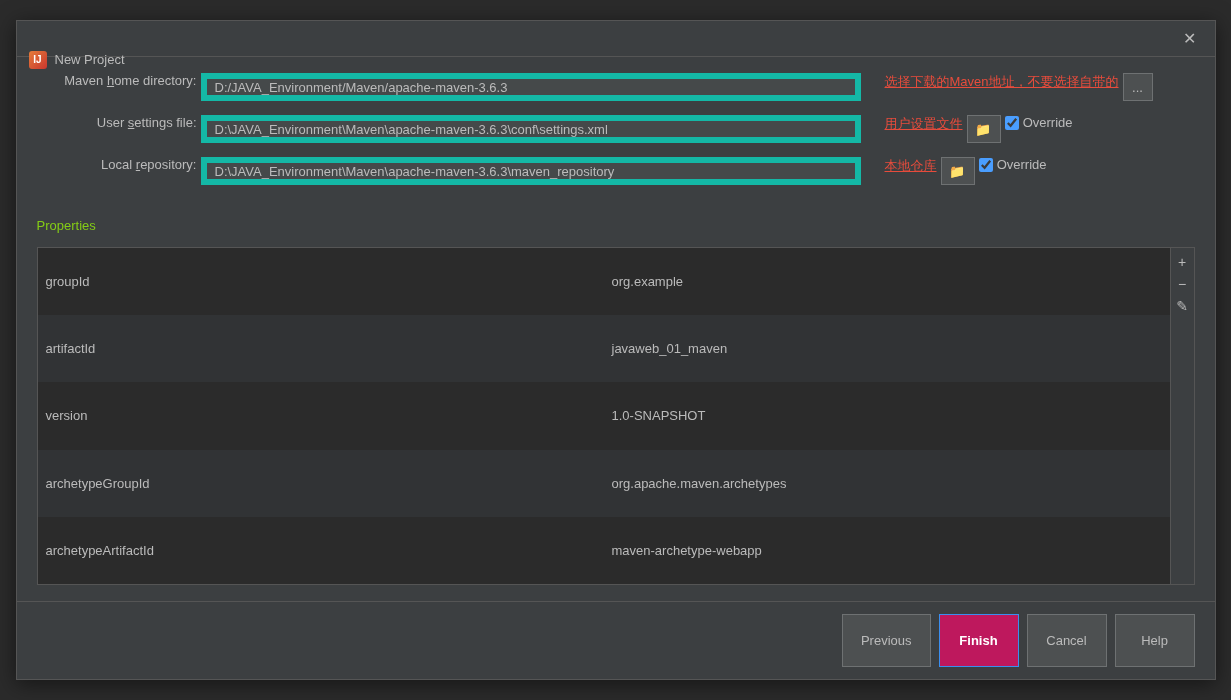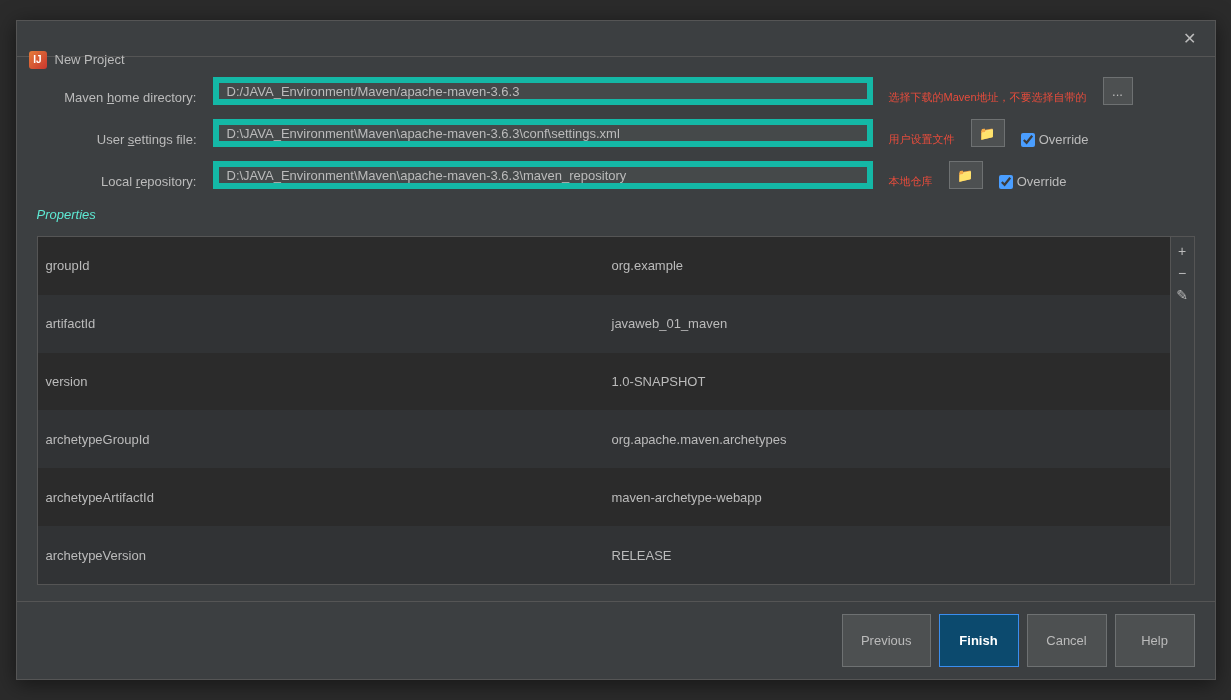--- a/index.html
+++ b/index.html
@@ -73,22 +73,22 @@
     .content {
       padding: 16px 20px;
       flex: 1;
       display: flex;
       flex-direction: column;
       gap: 10px;
     }
 
     .form-row {
       display: flex;
-      align-items: flex-end;
-      gap: 16px;
+      align-items: flex-start;
+      gap: 4px;
       min-height: 32px;
     }
 
     .form-label {
       color: #bbbbbb;
       width: 160px;
       min-width: 160px;
       text-align: right;
       font-size: 13px;
     }
@@ -108,23 +108,24 @@
       max-width: 560px;
       outline: none;
     }
 
     .input-field-wide {
       max-width: 660px;
     }
 
     .hint-text {
       color: #e74c3c;
-      font-size: 11px;
-      margin-left: 0;
+      font-size: 13px;
+      margin-left: 20px;
       white-space: nowrap;
+      text-decoration: underline;
     }
 
     .browse-btn {
       background: #4d5051;
       border: 1px solid #6e7172;
       color: #bbbbbb;
       padding: 3px 8px;
       cursor: pointer;
       font-size: 13px;
       height: 28px;
@@ -145,25 +146,24 @@
       color: #bbbbbb;
     }
 
     .checkbox-label input[type="checkbox"] {
       accent-color: #4a9eff;
       width: 14px;
       height: 14px;
     }
 
     .section-title {
-      color: #5eead4;
-      font-size: 13px;
-      margin-top: 8px;
+      color: #84cc16;
+      font-size: 13px;
+      margin-top: 19px;
       margin-bottom: 4px;
-      font-style: italic;
     }
 
     .properties-container {
       border: 1px solid #555;
       background: #2b2b2b;
       flex: 1;
       display: flex;
       position: relative;
     }
 
@@ -238,21 +238,21 @@
       padding: 18px 18px;
       font-size: 13px;
       cursor: pointer;
       border: 1px solid #6e7172;
       background: #4d5051;
       color: #bbbbbb;
       min-width: 80px;
     }
 
     .footer-btn.primary {
-      background: #0c4a6e;
+      background: #be185d;
       border-color: #3a8eef;
       color: white;
       font-weight: bold;
     }
   </style>
 </head>
 <body>
 
 <div class="dialog">
 
@@ -321,24 +321,20 @@
       <td>1.0-SNAPSHOT</td>
     </tr>
             <tr>
       <td>archetypeGroupId</td>
       <td>org.apache.maven.archetypes</td>
     </tr>
             <tr>
       <td>archetypeArtifactId</td>
       <td>maven-archetype-webapp</td>
     </tr>
-            <tr>
-      <td>archetypeVersion</td>
-      <td>RELEASE</td>
-    </tr>
           </tbody>
       </table>
       <div class="sidebar-actions">
         <button class="sidebar-action-btn">+</button>
         <button class="sidebar-action-btn">−</button>
         <button class="sidebar-action-btn">✎</button>
       </div>
     </div>
 
   </div>

